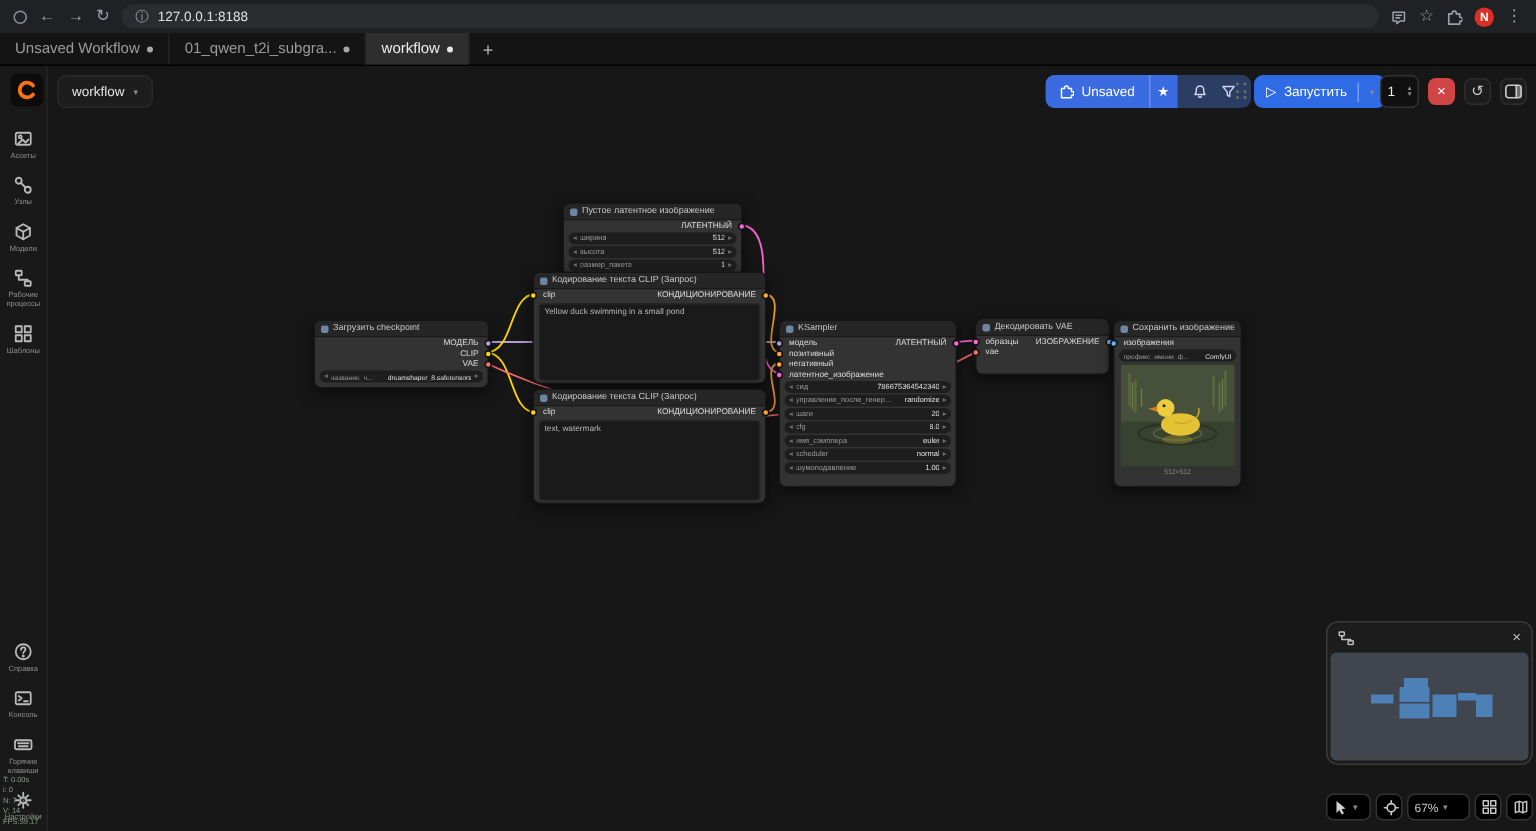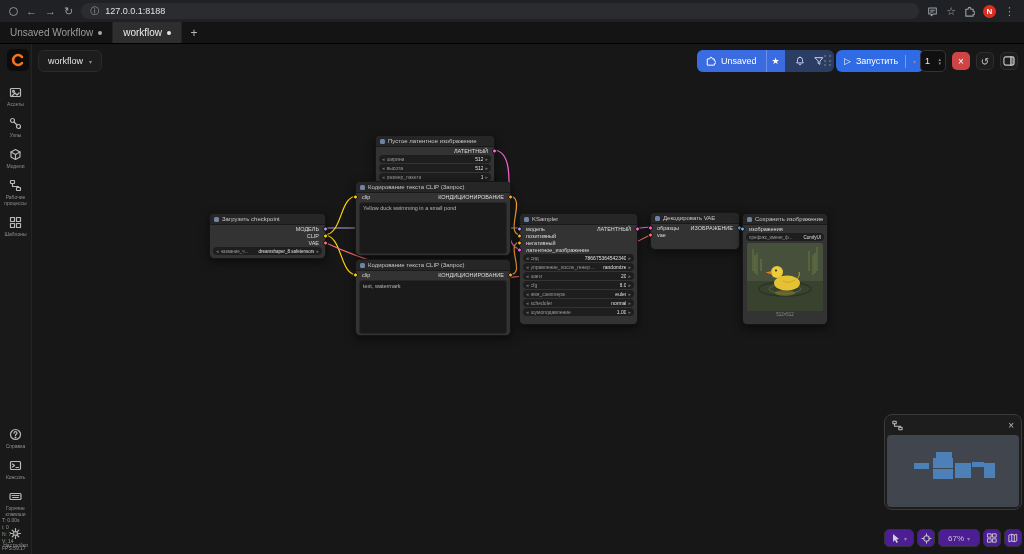--- a/index.html
+++ b/index.html
@@ -62,21 +62,21 @@
 .widget .wv{color:#e0e0e0;margin-left:auto;white-space:nowrap;overflow:hidden}
 .ntext{margin:2px 3px;background:#1a1a1a;border:1px solid #262626;border-radius:3px;padding:2px 3px;font-size:5.5px;color:#b5b5b5;overflow:hidden}
 .nimg{margin:2px 4px 0;border-radius:2px;overflow:hidden;line-height:0}
 .ncap{font-size:4.5px;color:#8c8c8c;text-align:center;margin-top:1px}
 
 #minimap{position:absolute;left:884px;top:414px;width:138px;height:96px;background:#1d1d1d;border:1px solid #3a3a3a;border-radius:8px;z-index:35;display:flex;flex-direction:column}
 #mmhead{height:20px;display:flex;align-items:center;justify-content:space-between;padding:0 7px;color:#bdbdbd}
 #mmclose{font-size:10px;color:#bdbdbd}
 #mmbody{flex:1;margin:0 2px 2px;background:#41454d;border-radius:4px;overflow:hidden;line-height:0}
 #ztools{position:absolute;left:884px;top:529px;width:138px;display:flex;gap:3px;align-items:center;z-index:35}
-.zbtn{height:18px;background:#4c1d95;border:1px solid #333;border-radius:5px;display:flex;align-items:center;justify-content:center;gap:3px;color:#c6c6c6;font-size:8px;padding:0 4px}
+.zbtn{height:18px;background:#000000;border:1px solid #333;border-radius:5px;display:flex;align-items:center;gap:3px;color:#c6c6c6;font-size:8px;padding:0 4px}
 .zchev{font-size:6px;color:#8b8b8b}
 </style>
 </head>
 <body>
 
 <div id="browser">
   <span id="tabfav"></span>
   <span class="bic">←</span>
   <span class="bic">→</span>
   <span class="bic">↻</span>
@@ -94,20 +94,24 @@
     </svg>
   <div id="avatar">
       <span>N</span>
     </div>
   <span class="bic">⋮</span>
 </div>
 
 <div id="wtabs">
   <div class="wtab">
     <span>Unsaved Workflow</span>
+    <span class="moddot"></span>
+  </div>
+  <div class="wtab">
+    <span>01_qwen_t2i_subgra...</span>
     <span class="moddot"></span>
   </div>
   <div class="wtab active">
     <span>workflow</span>
     <span class="moddot"></span>
   </div>
   <div id="newtab">+</div>
 </div>
 
 <div class="pill" id="logo">

